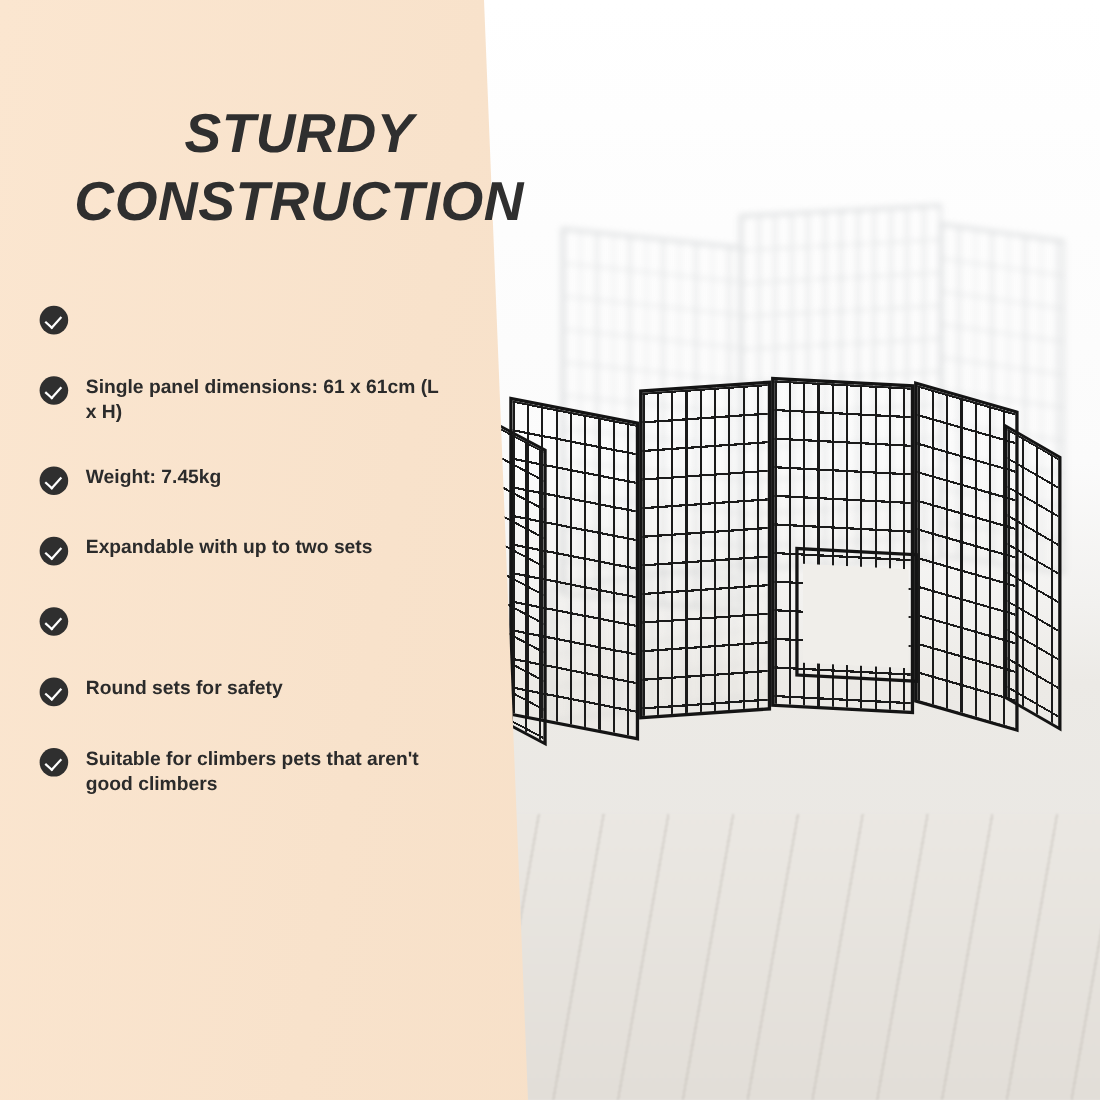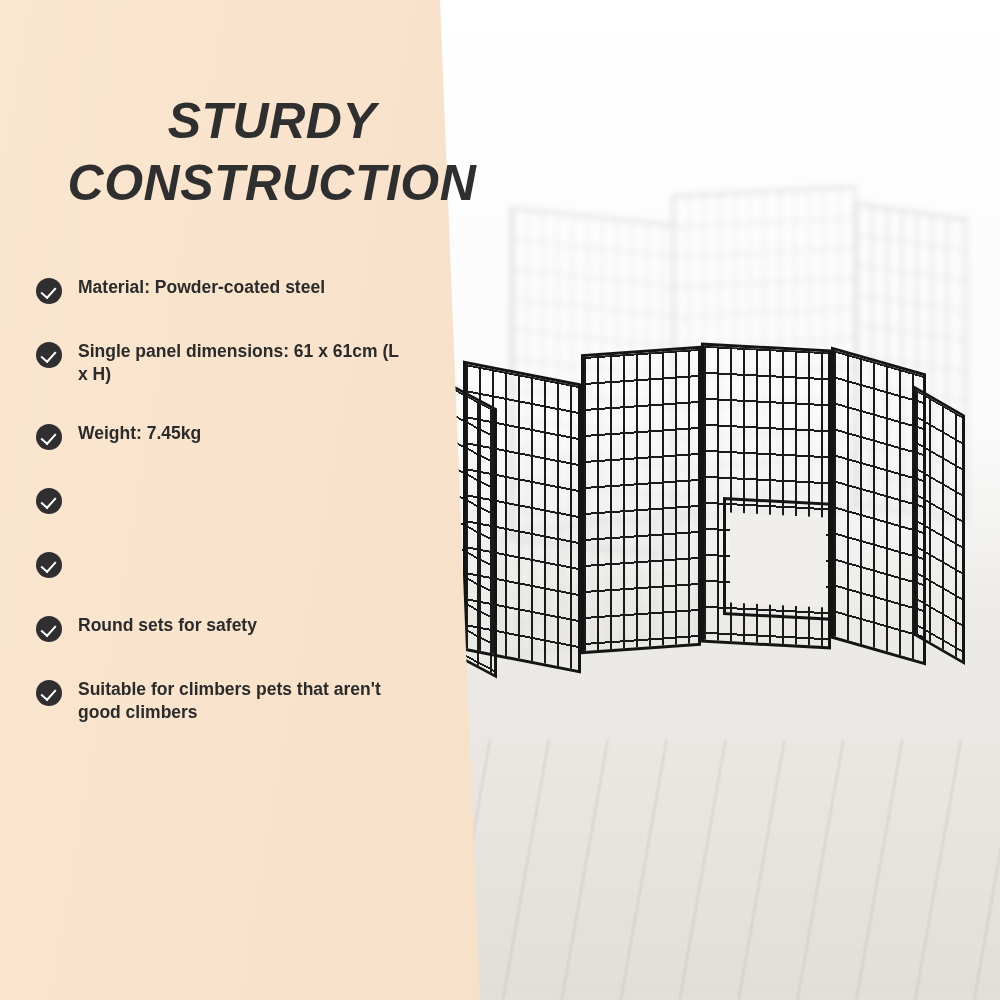--- a/index.html
+++ b/index.html
@@ -209,36 +209,36 @@
 
   <h1 class="headline">
     <span class="line1">STURDY</span>
     <span class="line2">CONSTRUCTION</span>
   </h1>
 
   <div class="features">
 
     <div class="feature">
       <span class="check"></span>
-      <span class="feature-text">Material: Powder-coated steel</span>
     </div>
 
 
     <div class="feature">
       <span class="check"></span>
       <span class="feature-text">Single panel dimensions: 61 x 61cm (L x H)</span>
     </div>
 
     <div class="feature">
       <span class="check"></span>
       <span class="feature-text">Weight: 7.45kg</span>
     </div>
 
     <div class="feature">
       <span class="check"></span>
+      <span class="feature-text">Expandable with up to two sets</span>
     </div>
 
     <div class="feature">
       <span class="check"></span>
     </div>
 
     <div class="feature">
       <span class="check"></span>
       <span class="feature-text">Round sets for safety</span>
     </div>

